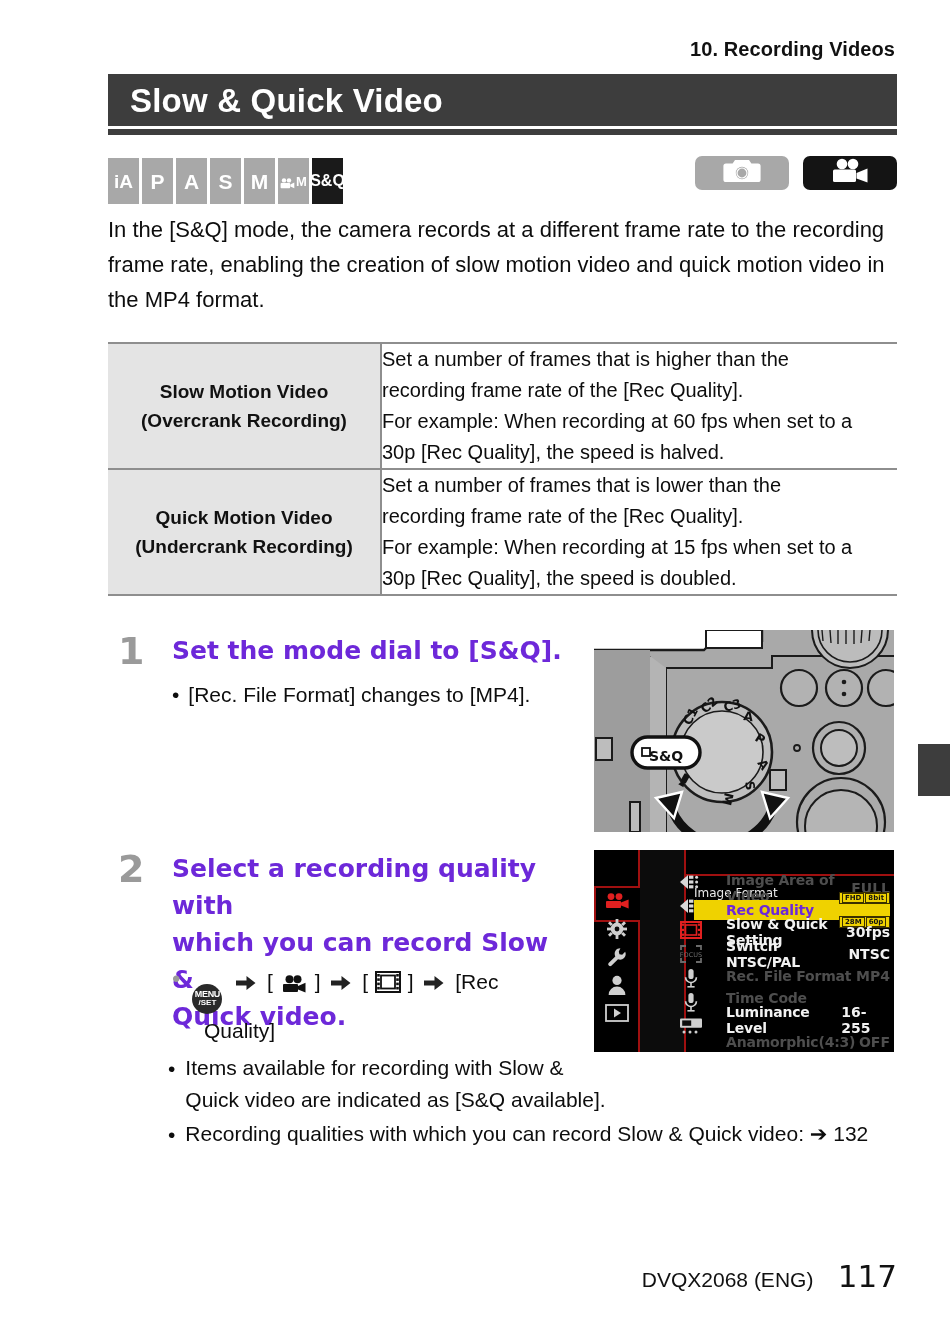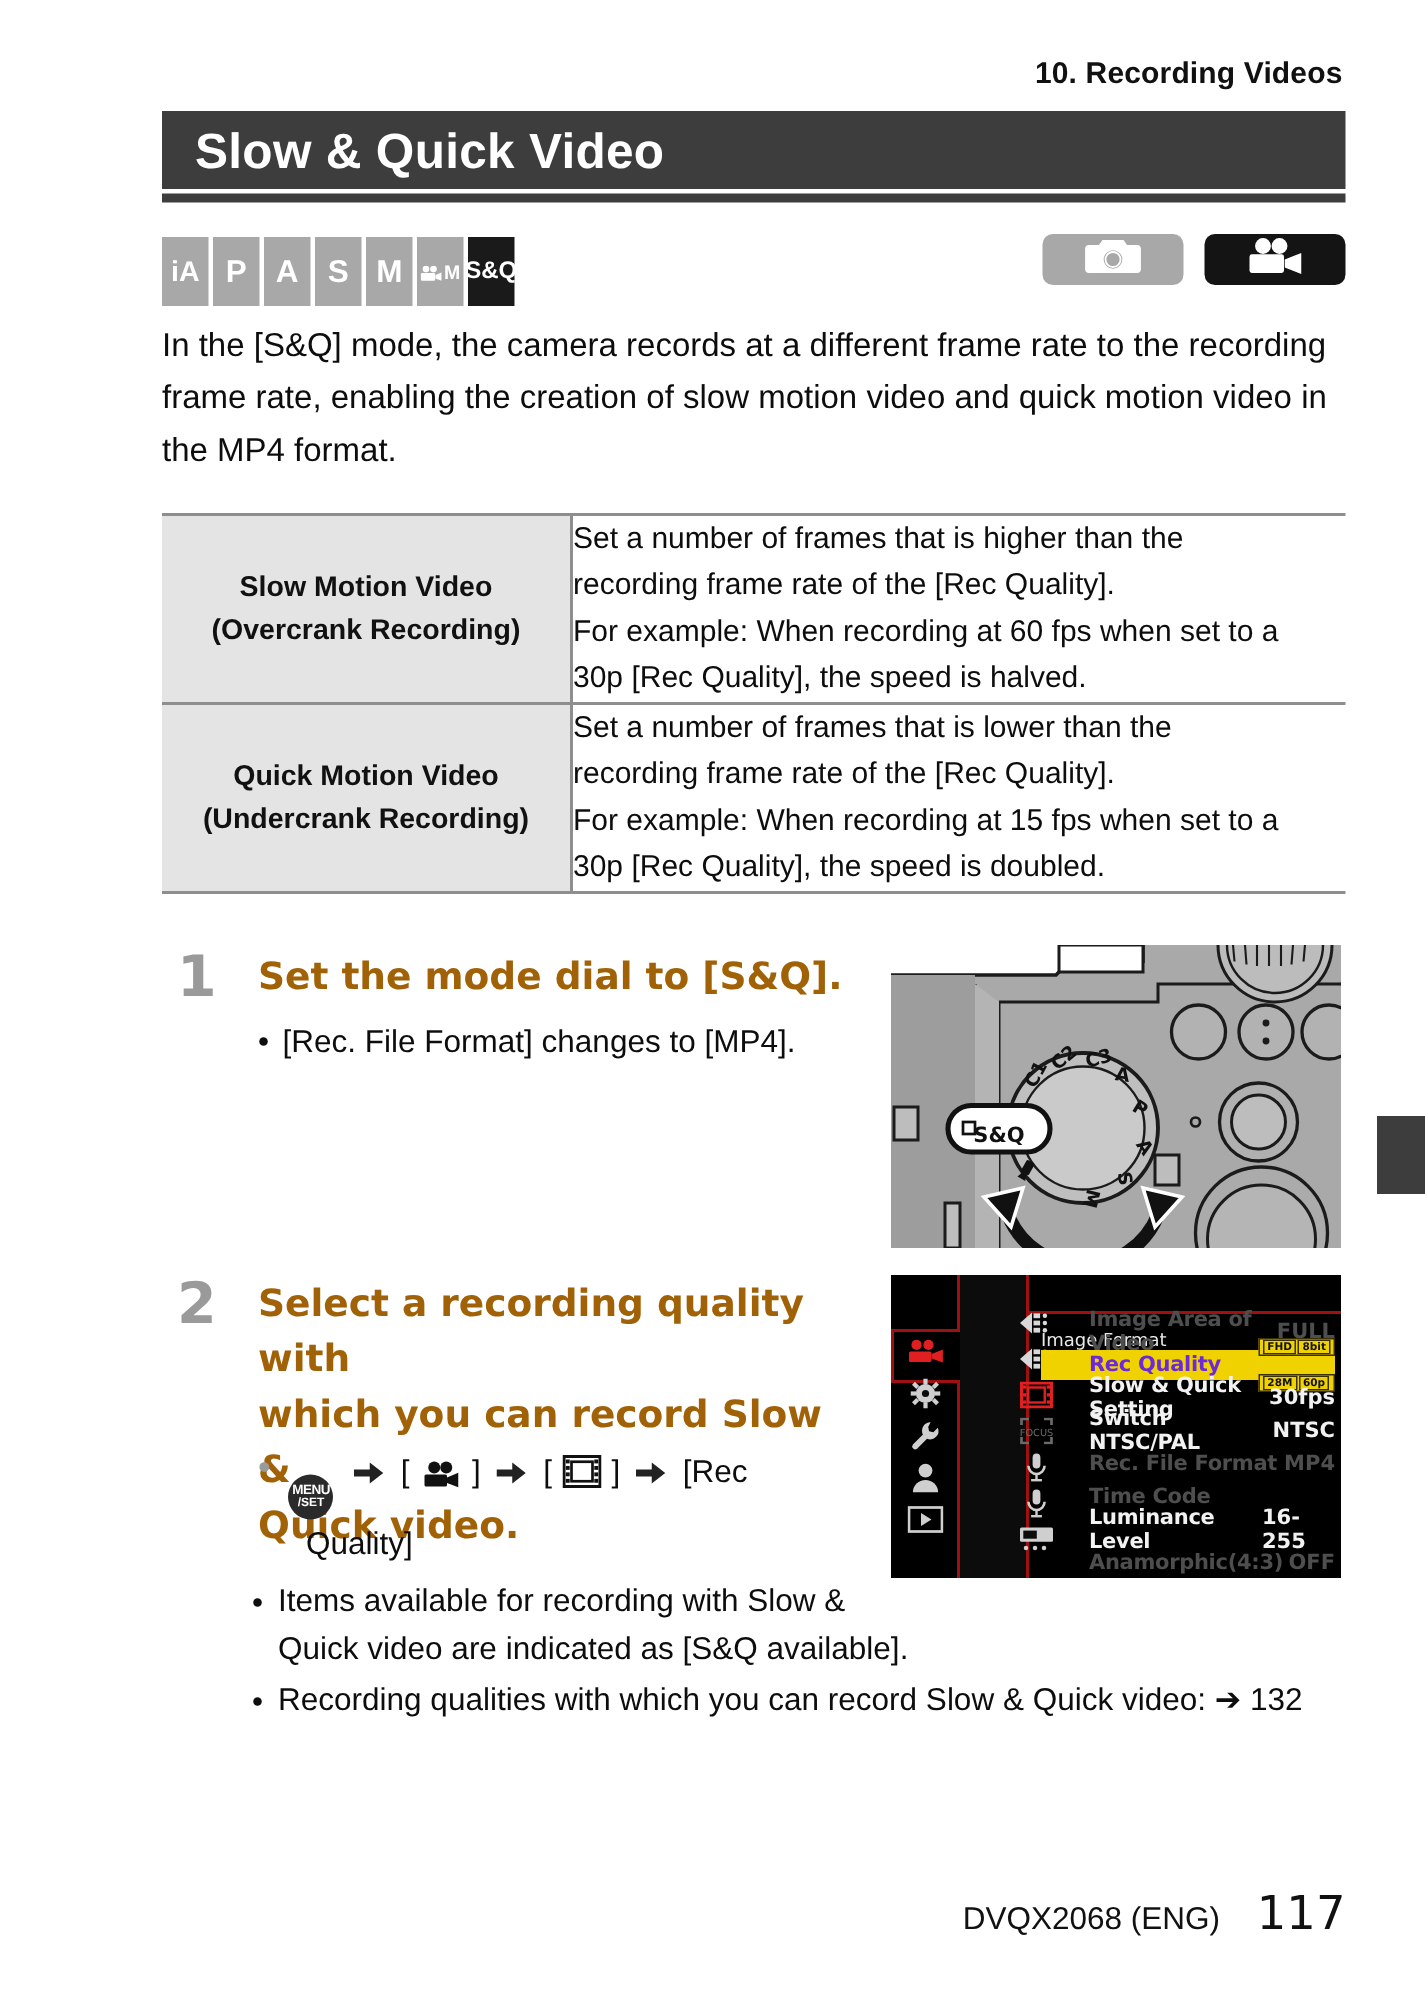--- a/index.html
+++ b/index.html
@@ -74,21 +74,21 @@
   .cell-body{
     background:#fff;font-size:20px;line-height:31px;padding:12px 10px 12px 17px;
     border-left:2px solid #8e8e8e;color:#0d0d0d;
   }
   .stepnum{
     position:absolute;font-size:38px;font-weight:700;color:#9a9a9a;
     line-height:1;font-family:"DejaVu Sans",sans-serif;
   }
   .stephead{
     position:absolute;font-size:25px;font-weight:700;line-height:37px;
-    font-family:"DejaVu Sans",sans-serif;color:#a16207;
+    font-family:"DejaVu Sans",sans-serif;color:#6d28d9;
   }
   .stepbul{
     position:absolute;font-size:21px;line-height:33px;color:#0d0d0d;
   }
   .bulrow{display:flex;align-items:flex-start;}
   .bdot{
     flex:0 0 auto;margin-right:9px;font-size:21px;line-height:33px;
   }
   .bdot.gray{color:#9a9a9a;font-size:24px;}
 

